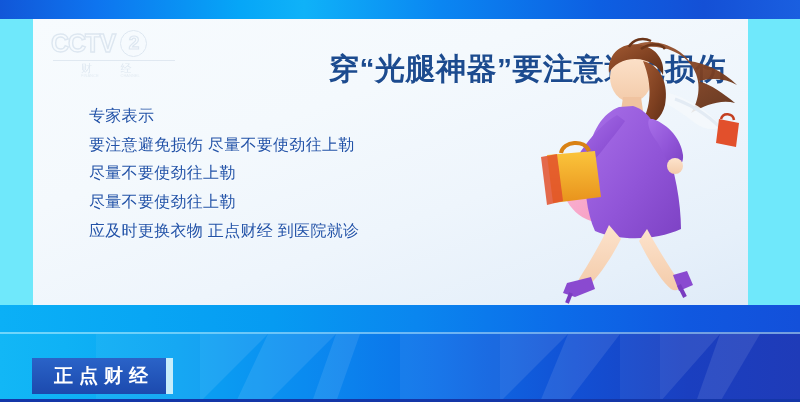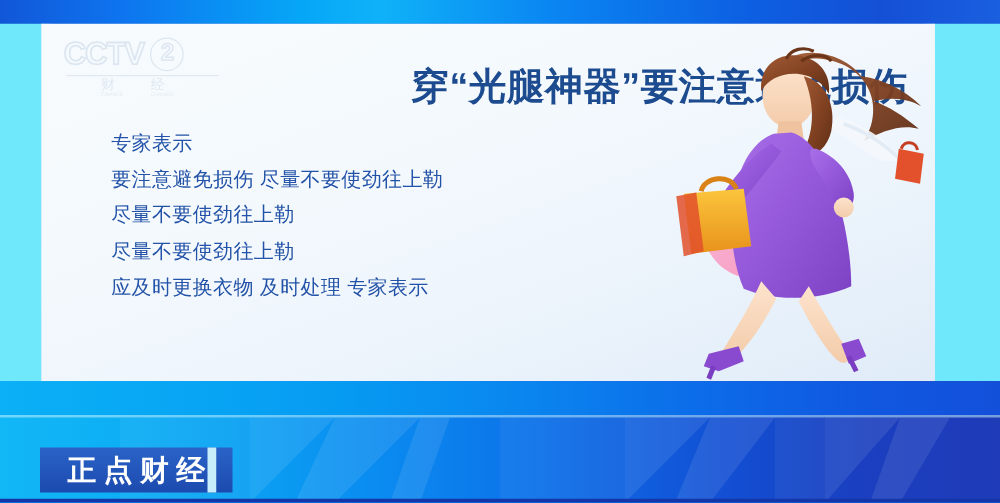--- a/index.html
+++ b/index.html
@@ -183,21 +183,21 @@
 
   .program-tag {
     position:absolute; left:32px; top:358px;
     height:36px;
     display:flex; align-items:center;
     padding:0 16px;
     background:linear-gradient(180deg,#2a63c8,#1c4aae);
     z-index:5;
   }
   .program-tag-label {
-    font-size:23px; font-weight:700;
+    font-size:19px; font-weight:700;
     color:#ffffff;
     letter-spacing:6px;
     text-indent:6px;
     white-space:nowrap;
   }
   .program-tag-cap {
     position:absolute; left:166px; top:358px;
     width:7px; height:36px;
     background:#c7edfb;
     z-index:5;
@@ -240,21 +240,21 @@
       </div>
     </div>
 
     <div class="headline">穿“光腿神器”要注意避免损伤</div>
 
     <div class="body-text">
       <div class="body-line">专家表示</div>
       <div class="body-line">要注意避免损伤 尽量不要使劲往上勒</div>
       <div class="body-line">尽量不要使劲往上勒</div>
       <div class="body-line">尽量不要使劲往上勒</div>
-      <div class="body-line">应及时更换衣物 及时处理 专家表示</div>
+      <div class="body-line">应及时更换衣物 正点财经 到医院就诊</div>
     </div>
 
     <div class="illustration">
       <svg viewBox="0 0 225 278" xmlns="http://www.w3.org/2000/svg">
         <defs>
           <linearGradient id="dressG" x1="0" y1="0" x2="1" y2="1">
             <stop offset="0%" stop-color="#a86fe8"></stop>
             <stop offset="55%" stop-color="#9155d8"></stop>
             <stop offset="100%" stop-color="#7d42c4"></stop>
           </linearGradient>

